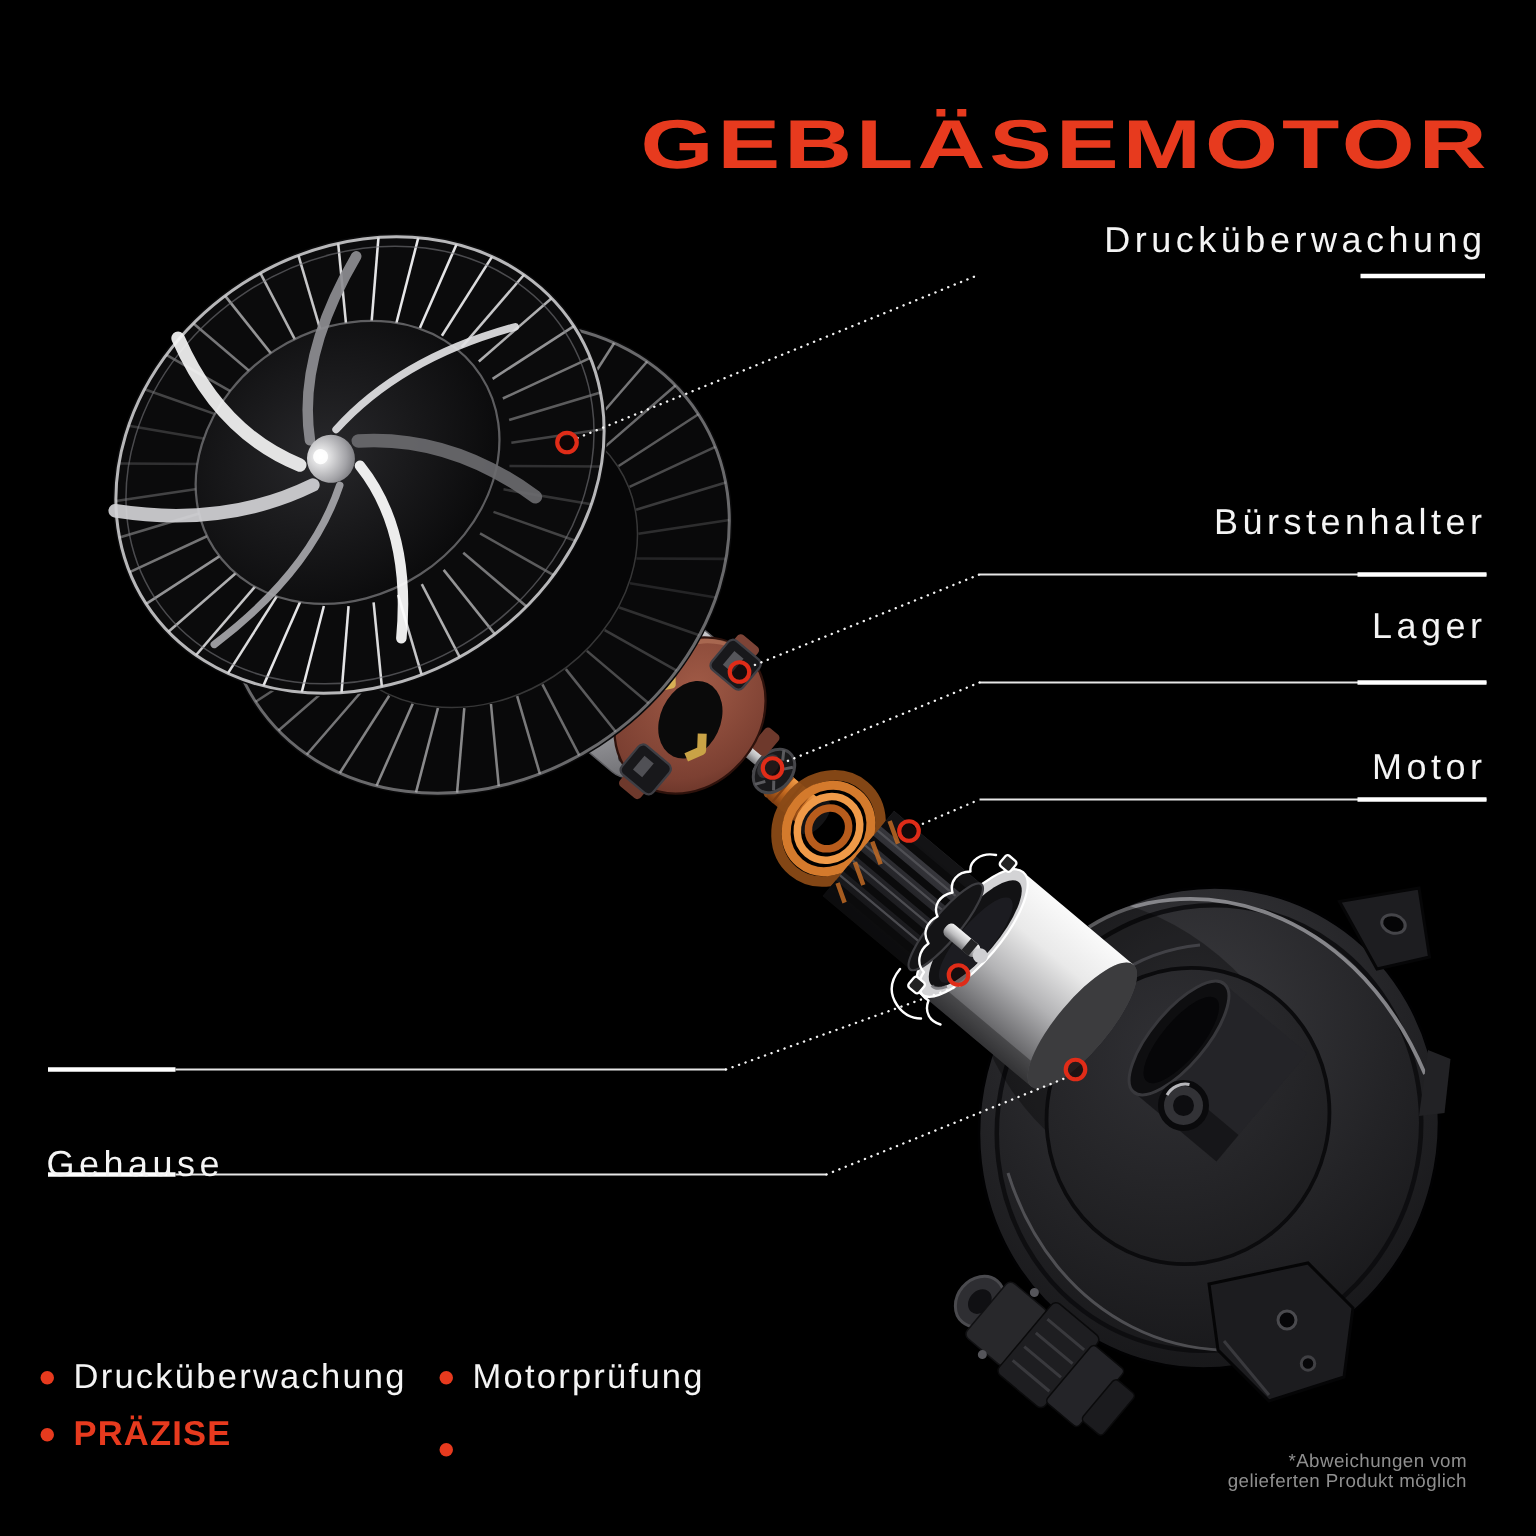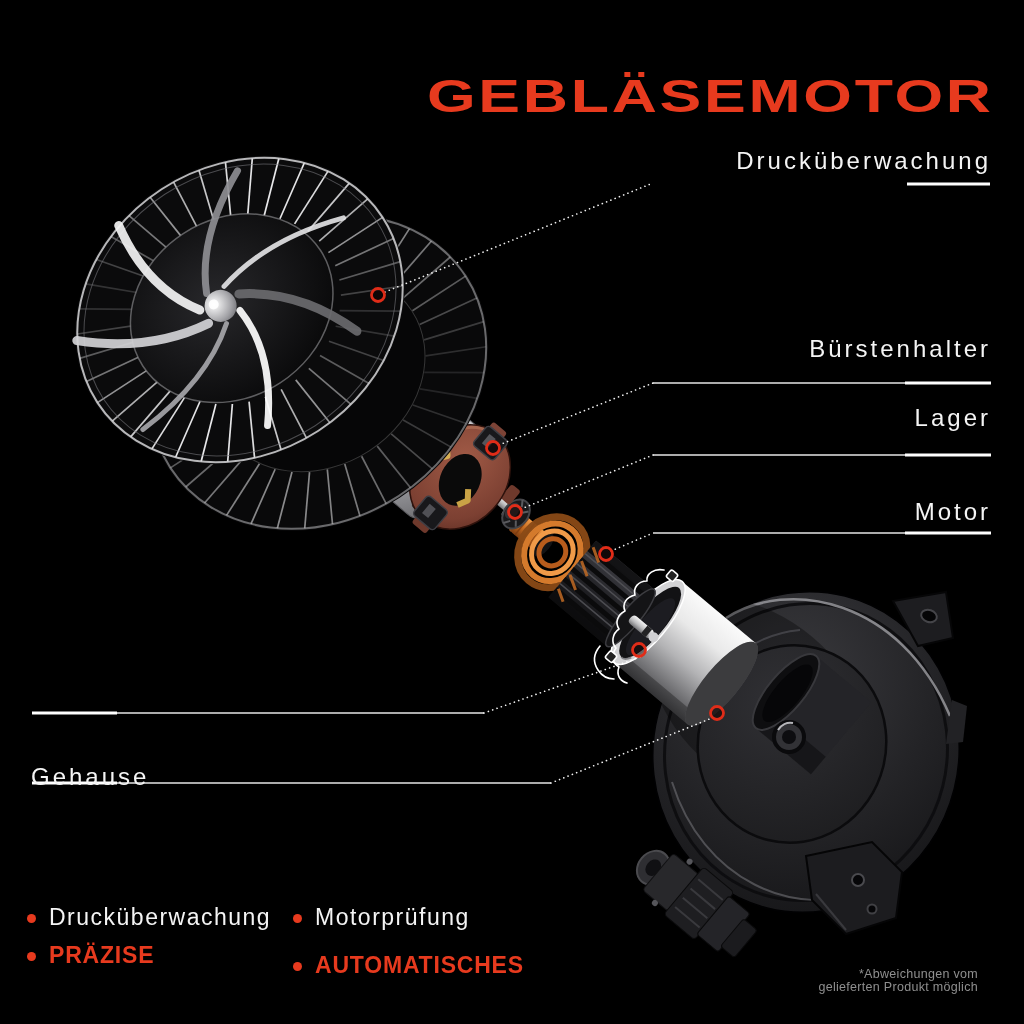--- a/index.html
+++ b/index.html
@@ -383,21 +383,20 @@
 </div>
 <div class="feature" id="f3">
   <span class="dot"></span>
   <span class="stack">
     <span class="hl">PRÄZISE</span>
   </span>
 </div>
 <div class="feature" id="f4">
   <span class="dot"></span>
   <span class="stack">
-    <span class="hl">AUTOMATISCHES</span>
   </span>
 </div>
 
 <div class="footnote">
   <span>*Abweichungen vom</span><br>
   <span>gelieferten Produkt möglich</span>
 </div>
 
 </div>
 

